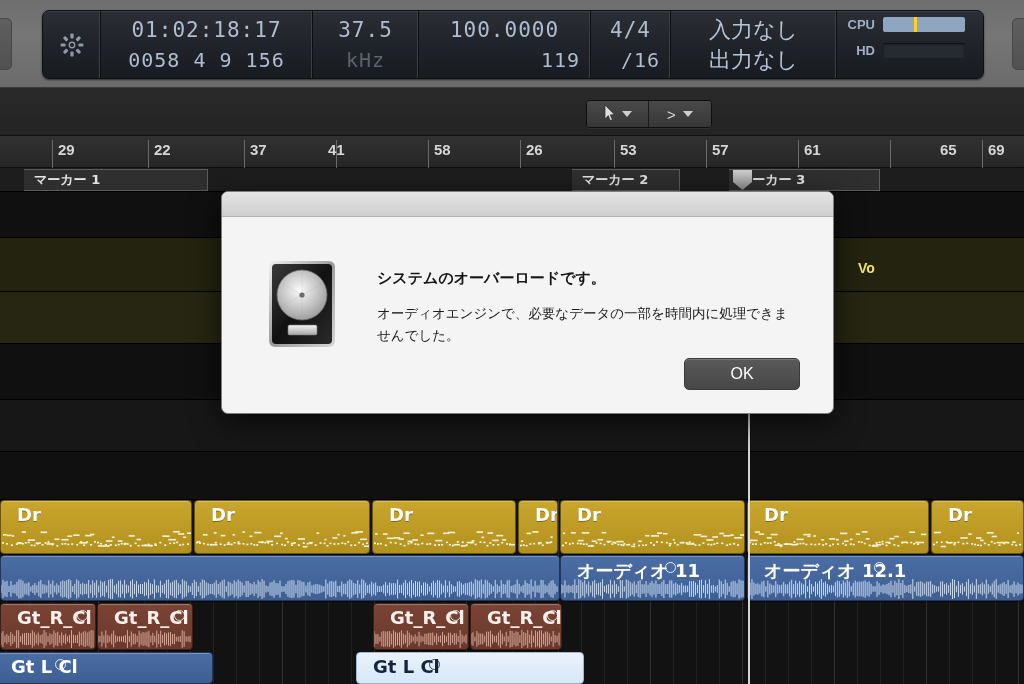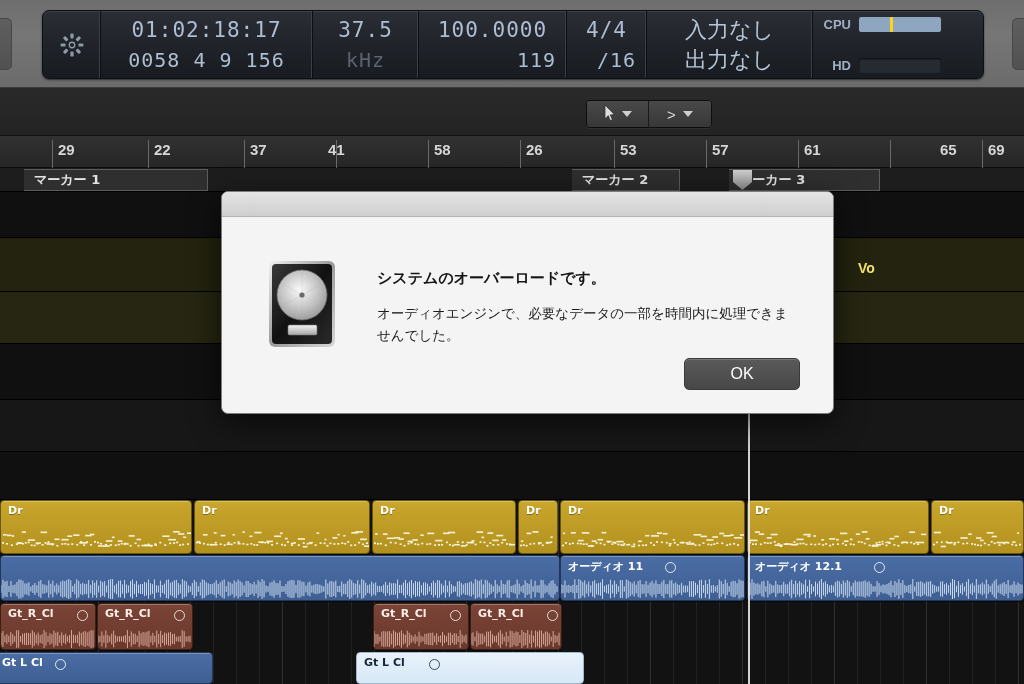--- a/index.html
+++ b/index.html
@@ -53,24 +53,24 @@
   .alignc { text-align: center; }
 
   .gear-cell { width: 58px; align-items: center; justify-content: center; }
   .gear {
     width: 24px; height: 24px; position: relative; display: block;
   }
   .gear svg { display: block; }
 
   .cell-pos { width: 212px; }
   .cell-rate { width: 106px; }
-  .cell-tempo { width: 148px; }
+  .cell-tempo { width: 172px; }
   .cell-sig { width: 80px; }
   .cell-io { width: 166px; }
-  .cell-meter { width: 138px; justify-content: space-between; }
+  .cell-meter { width: 138px; justify-content: flex-start; }
 
   .meter-row { display: flex; align-items: center; gap: 8px; height: 26px; }
   .meter-label { color: #9fb0c6; font-size: 13px; font-weight: bold; width: 28px; text-align: right;
                  font-family: "Liberation Sans", sans-serif; }
   .meter-bar {
     flex: 1; height: 15px; border-radius: 2px;
     background: #262b32; box-shadow: inset 0 1px 2px rgba(0,0,0,.8);
     position: relative; overflow: hidden;
   }
   .meter-fill { position: absolute; left: 0; top: 0; bottom: 0; background: #8fa6c0; }
@@ -147,21 +147,21 @@
     position: absolute; color: #f2e46a; font-size: 14px; font-weight: bold;
     font-family: "Liberation Sans", sans-serif;
   }
 
   
   .region {
     position: absolute; border-radius: 4px; overflow: hidden;
     box-shadow: inset 0 1px 0 rgba(255,255,255,.28), 0 1px 1px rgba(0,0,0,.5);
   }
   .region .rlabel {
-    position: absolute; left: 7px; top: 3px; font-size: 11px; font-weight: bold;
+    position: absolute; left: 16px; top: 3px; font-size: 18px; font-weight: bold;
     white-space: nowrap; font-family: "DejaVu Sans", sans-serif;
   }
   .region .rcircle {
     position: absolute; top: 6px; width: 11px; height: 11px;
     border: 1.6px solid rgba(255,255,255,.85); border-radius: 50%;
   }
   .region.midi { background: linear-gradient(#c9a62c, #b2911f); border: 1px solid #6b5610; }
   .region.midi .rlabel { color: #fff; text-shadow: 0 1px 0 rgba(0,0,0,.35); }
   .region.audio { background: linear-gradient(#4a6da5, #3f5f92); border: 1px solid #22355a; }
   .region.audio .rlabel { color: #fff; }

